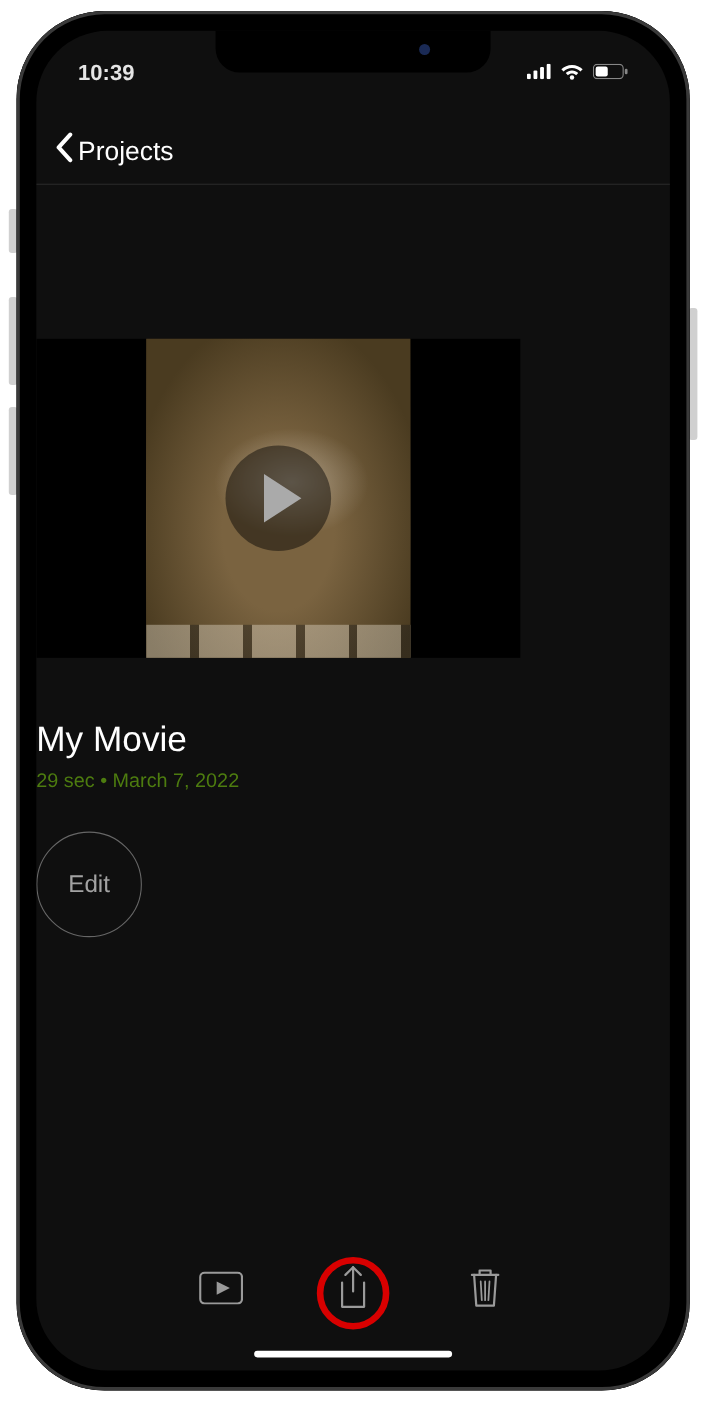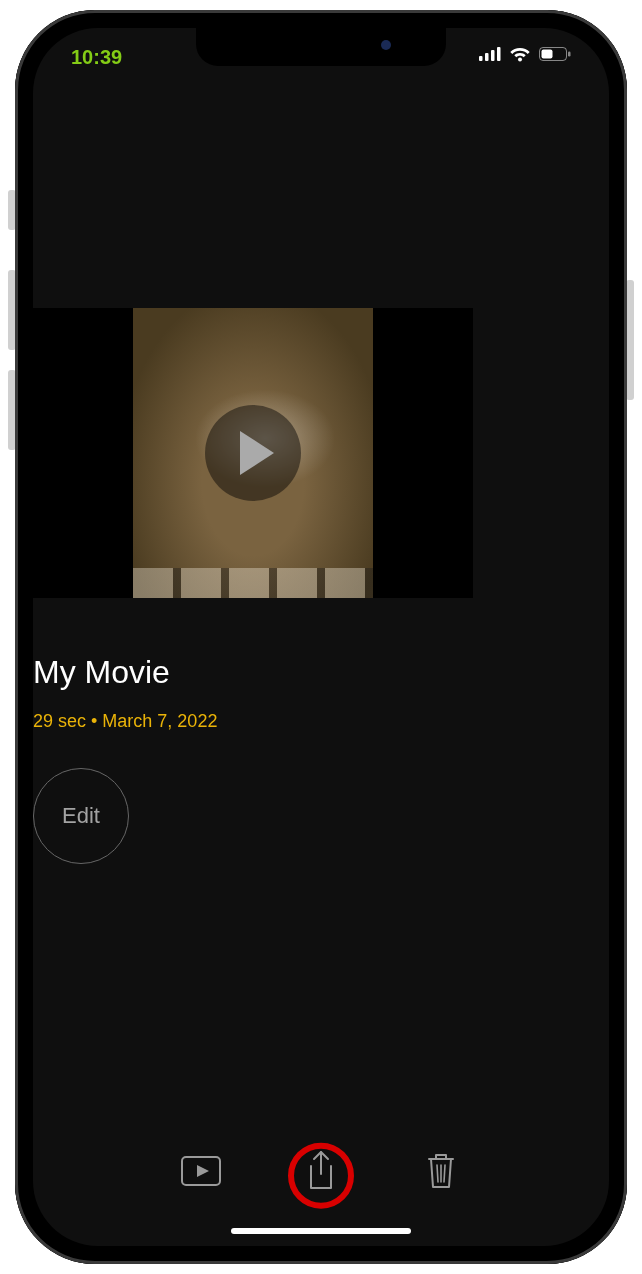--- a/index.html
+++ b/index.html
@@ -62,23 +62,23 @@
       background:#1a2a55;
     }
     .status-bar {
       position: absolute;
       top: 0;
       left: 0;
       right: 0;
       height: 60px;
       display: flex;
       justify-content: space-between;
-      align-items: flex-start;
+      align-items: center;
       padding: 18px 38px 0 38px;
-      color: #84cc16;
+      color: #e5e5e5;
       z-index: 10;
     }
     .status-time {
       font-size: 20px;
       font-weight: 600;
     }
     .status-right {
       display: flex;
       align-items: center;
       gap: 8px;
@@ -159,22 +159,22 @@
       border-bottom: 22px solid transparent;
       margin-left: 8px;
     }
     .title {
       margin-top: 56px;
       color: #fff;
       font-size: 32px;
       font-weight: 500;
     }
     .subtitle {
-      margin-top: 20px;
-      color: #eab308;
+      margin-top: 8px;
+      color: #4d7c0f;
       font-size: 18px;
     }
     .edit-btn {
       margin-top: 36px;
       width: 96px;
       height: 96px;
       border: 1.5px solid #666;
       border-radius: 50%;
       color: #a3a3a3;
       font-size: 22px;
@@ -260,20 +260,30 @@
         <span>
           <svg width="32" height="14" viewBox="0 0 32 14">
               <rect x="0.5" y="0.5" width="27" height="13" rx="3.5" fill="none" stroke="#fff" stroke-opacity="0.5"></rect>
               <rect x="2.5" y="2.5" width="11" height="9" rx="2" fill="#fff"></rect>
               <rect x="29" y="4.5" width="2.5" height="5" rx="1.2" fill="#fff" fill-opacity="0.5"></rect>
             </svg>
         </span>
       </div>
     </div>
 
+    <div class="nav-bar">
+      <div class="back-btn">
+        <span>
+          <svg width="18" height="28" viewBox="0 0 14 24">
+              <path d="M12 2 L3 12 L12 22" stroke="#fff" stroke-width="3.2" fill="none" stroke-linecap="round" stroke-linejoin="round"></path>
+            </svg>
+        </span>
+        <span>Projects</span>
+      </div>
+    </div>
 
     <div class="content">
       <div class="thumb-wrap">
         <div class="thumb-img"></div>
         <div class="play-overlay">
           <div class="play-triangle"></div>
         </div>
       </div>
 
       <div class="title">My Movie</div>

